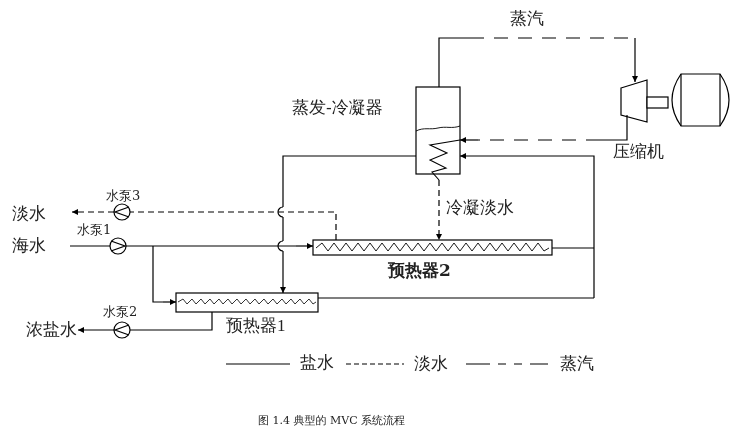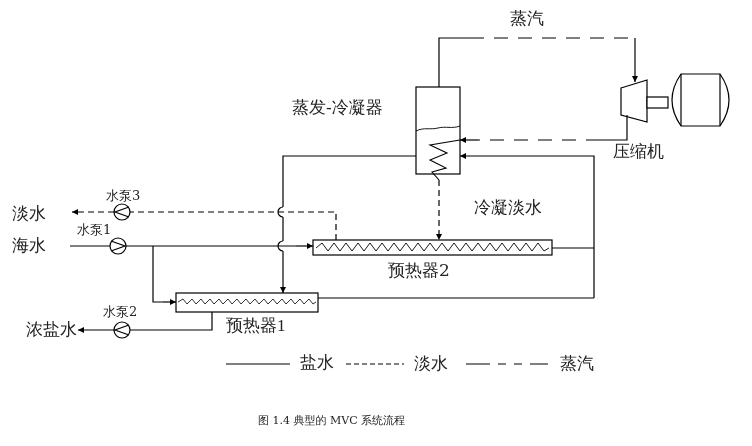--- a/index.html
+++ b/index.html
@@ -109,27 +109,27 @@
   <g fill="none" stroke="#000" stroke-width="1.2">
     <line x1="226" y1="364" x2="290" y2="364"></line>
     <line x1="346" y1="364" x2="404" y2="364" stroke-dasharray="5,3"></line>
     <path d="M466,364 L490,364 M498,364 L506,364 M514,364 L522,364 M530,364 L548,364"></path>
   </g>
 </svg>
 
 <div class="lbl big" style="left:510px; top:10px;">蒸汽</div>
 <div class="lbl big" style="left:292px; top:99px;">蒸发-冷凝器</div>
 <div class="lbl big" style="left:613px; top:143px;">压缩机</div>
-<div class="lbl big" style="left:446px; top:199px;margin-left:28px;">冷凝淡水</div>
+<div class="lbl big" style="left:446px; top:199px;">冷凝淡水</div>
 <div class="lbl big" style="left:12px; top:205px;">淡水</div>
 <div class="lbl big" style="left:12px; top:237px;">海水</div>
 <div class="lbl big" style="left:10px; top:321px;margin-left:16px;">浓盐水</div>
 <div class="lbl small" style="left:106px; top:189px;text-align:right;">水泵3</div>
 <div class="lbl small" style="left:77px; top:223px;">水泵1</div>
 <div class="lbl small" style="left:103px; top:305px;text-align:center;">水泵2</div>
-<div class="lbl big" style="left:388px; top:262px;">预热器2</div>
+<div class="lbl big" style="left:388px; top:262px;font-weight:bold;">预热器2</div>
 <div class="lbl big" style="left:226px; top:317px;font-family:Liberation Serif, serif;">预热器1</div>
 
 <div class="lbl big" style="left:300px; top:355px;font-family:Liberation Mono, monospace;">盐水</div>
 <div class="lbl big" style="left:414px; top:355px;">淡水</div>
 <div class="lbl big" style="left:560px; top:355px;">蒸汽</div>
 
 <div class="lbl caption" style="left:258px; top:415px;">图 1.4  典型的 MVC 系统流程</div>
 
 </body></html>

